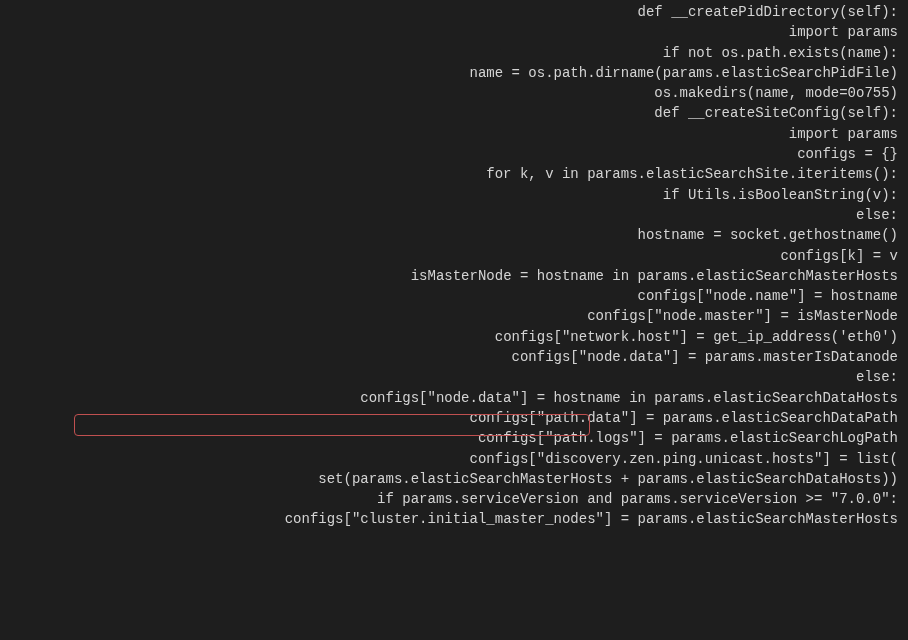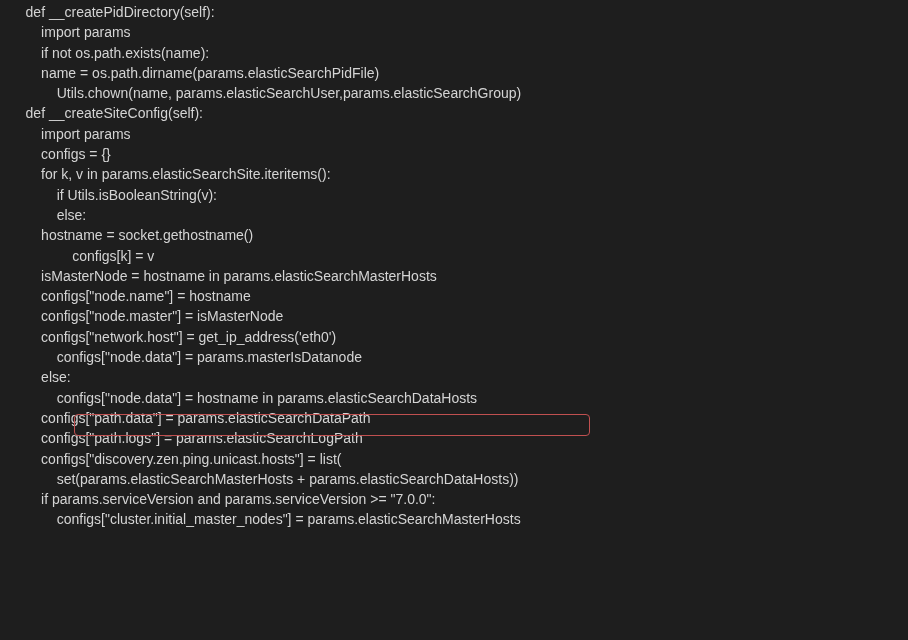--- a/index.html
+++ b/index.html
@@ -14,21 +14,22 @@
       line-height: 1.45;
       color: #d4d4d4;
       width: 908px;
       height: 640px;
       overflow: hidden;
       padding: 2px 10px;
       position: relative;
     }
     .code-line {
       white-space: pre;
-      font-family: Liberation Sans, sans-serif;
+      font-family: Liberation Mono, monospace;
+      text-align: right;
     }
     .highlight-box {
       position: absolute;
       border: 1px solid #c05050;
       border-radius: 4px;
       pointer-events: none;
     }
     .cursor-block {
       background: #d4d4d4;
       display: inline-block;
@@ -38,21 +39,21 @@
     }
   </style>
 </head>
 <body>
 
 <div>
   <div class="code-line">    def __createPidDirectory(self):</div>
   <div class="code-line">        import params</div>
   <div class="code-line">        if not os.path.exists(name):</div>
   <div class="code-line">        name = os.path.dirname(params.elasticSearchPidFile)</div>
-  <div class="code-line">            Utils.chown(name, params.elasticSearchUser,params.elasticSearchGroup)</div>
+  <div class="code-line">            os.makedirs(name, mode=0o755)</div>
   <div class="code-line"></div>
   <div class="code-line">    def __createSiteConfig(self):</div>
   <div class="code-line">        import params</div>
   <div class="code-line"></div>
   <div class="code-line">        configs = {}</div>
   <div class="code-line">        for k, v in params.elasticSearchSite.iteritems():</div>
   <div class="code-line">            if Utils.isBooleanString(v):</div>
   <div class="code-line">            else:</div>
   <div class="code-line">        hostname = socket.gethostname()</div>
   <div class="code-line">                configs[k] = v</div>

